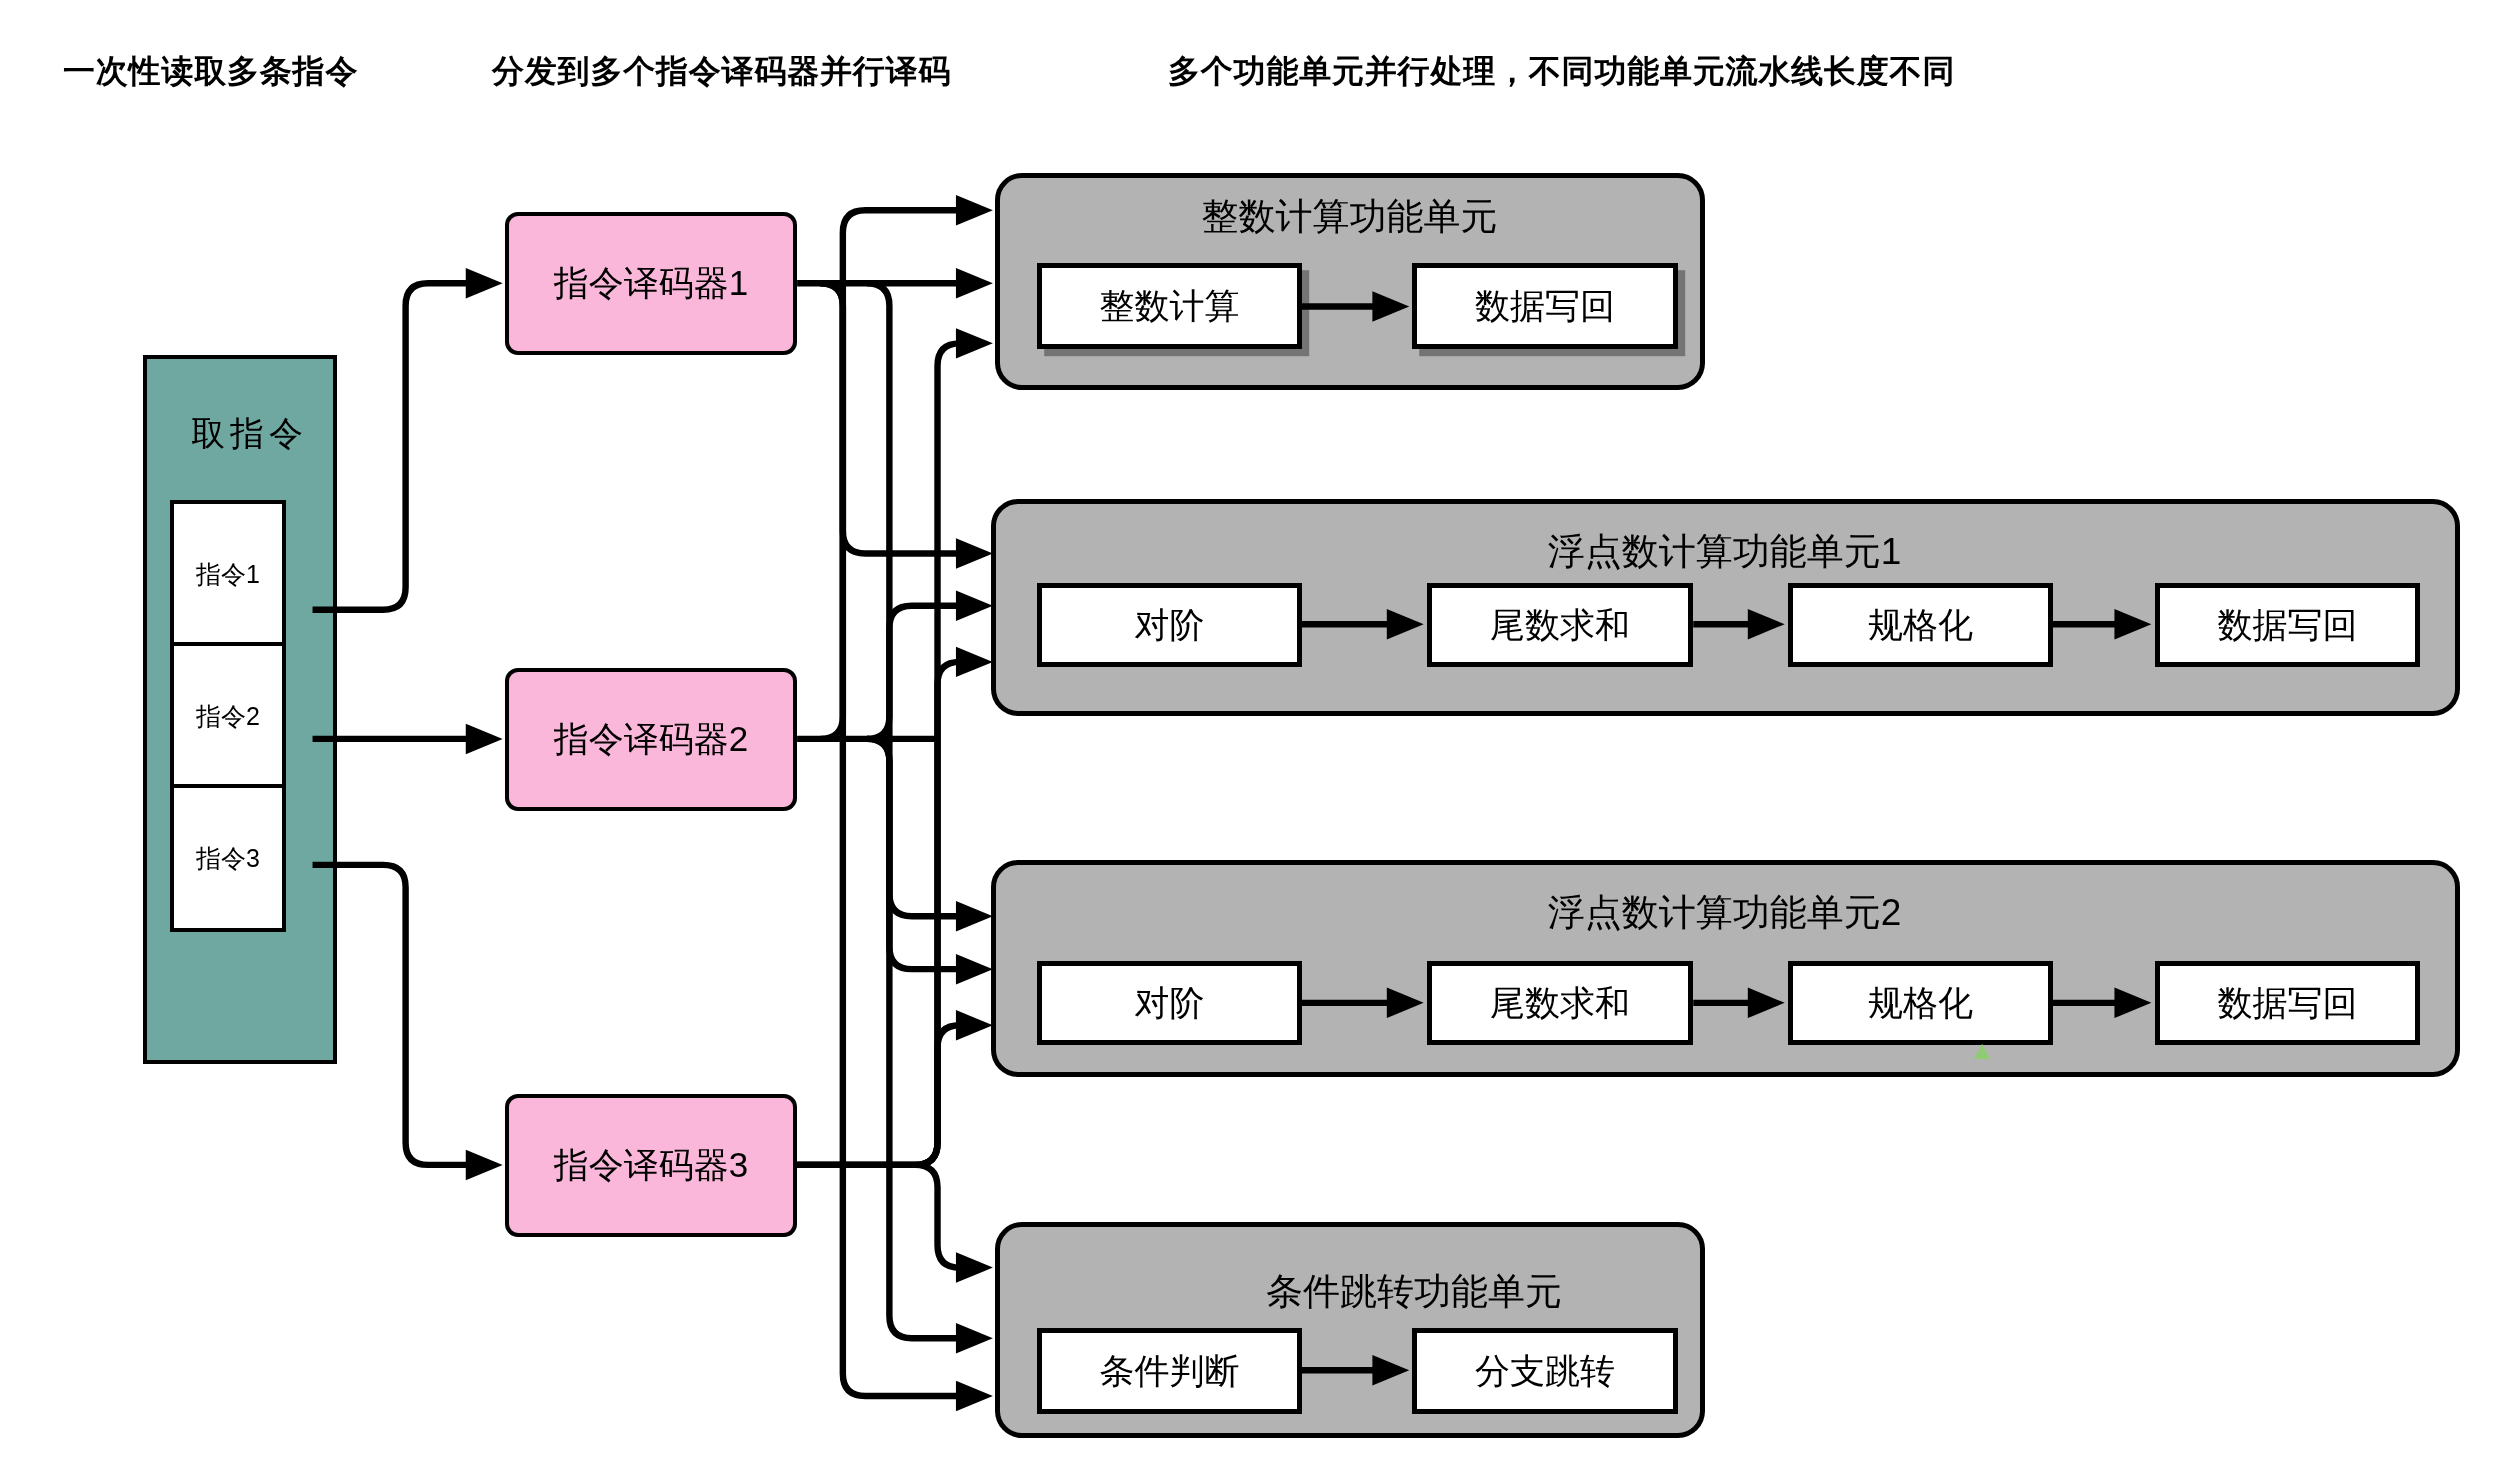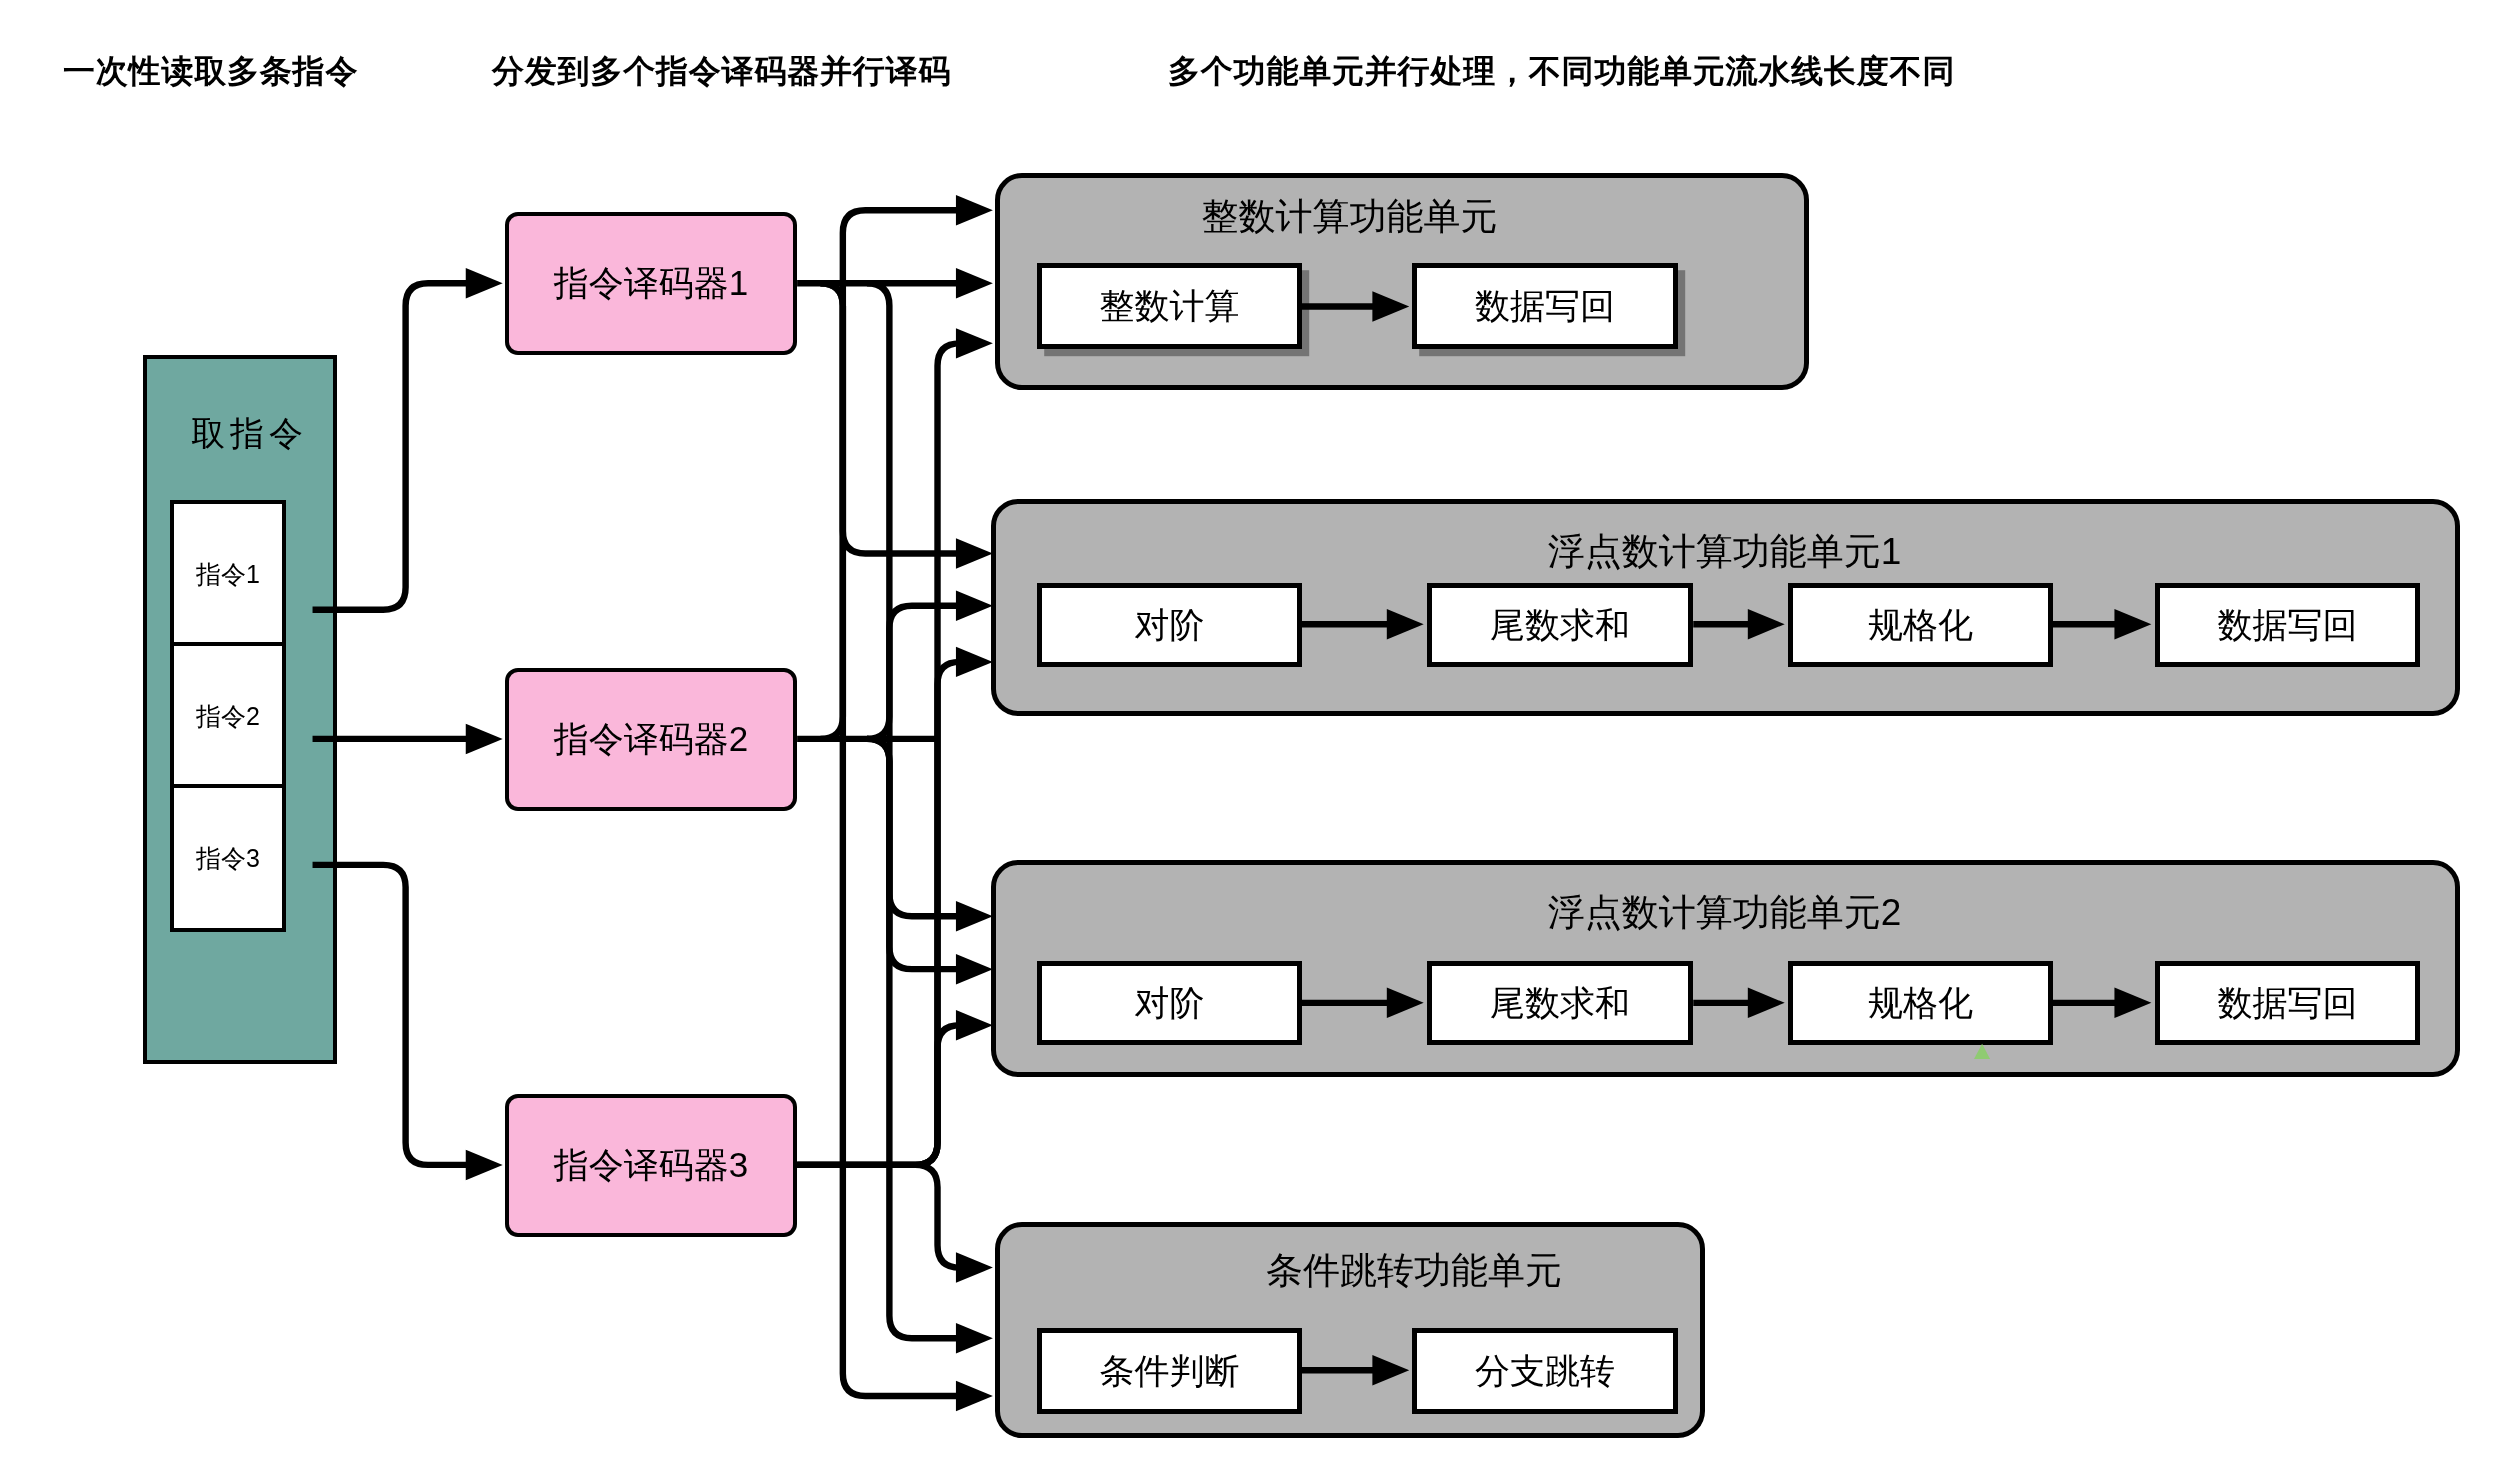--- a/index.html
+++ b/index.html
@@ -39,21 +39,21 @@
 <div class="abs fetch-box"></div>
 <div class="abs fetch-title">取指令</div>
 <div class="abs instr" style="top:500px">指令1</div>
 <div class="abs instr" style="top:642px">指令2</div>
 <div class="abs instr" style="top:784px">指令3</div>
 
 <div class="abs decoder" style="top:212px">指令译码器1</div>
 <div class="abs decoder" style="top:668px">指令译码器2</div>
 <div class="abs decoder" style="top:1094px">指令译码器3</div>
 
-<div class="abs unit" style="left:995px;top:173px;width:814px;height:217px">
+<div class="abs unit" style="left:995px;top:173px;width:710px;height:217px">
   <div class="abs unit-title" style="left:0;top:13.6px;width:699px">整数计算功能单元</div>
 </div>
 <div class="abs stage shadowed" style="left:1037px;top:263px;width:265px;height:86px">整数计算</div>
 <div class="abs stage shadowed" style="left:1412px;top:263px;width:266px;height:86px">数据写回</div>
 
 <div class="abs unit" style="left:991px;top:499px;width:1469px;height:217px">
   <div class="abs unit-title" style="left:0;top:22.5px;width:1457px">浮点数计算功能单元1</div>
 </div>
 <div class="abs stage" style="left:1037px;top:583px;width:265px;height:84px">对阶</div>
 <div class="abs stage" style="left:1427px;top:583px;width:266px;height:84px">尾数求和</div>
@@ -62,21 +62,21 @@
 
 <div class="abs unit" style="left:991px;top:860px;width:1469px;height:217px">
   <div class="abs unit-title" style="left:0;top:22.5px;width:1457px">浮点数计算功能单元2</div>
 </div>
 <div class="abs stage" style="left:1037px;top:961px;width:265px;height:84px">对阶</div>
 <div class="abs stage" style="left:1427px;top:961px;width:266px;height:84px">尾数求和</div>
 <div class="abs stage" style="left:1788px;top:961px;width:265px;height:84px">规格化</div>
 <div class="abs stage" style="left:2155px;top:961px;width:265px;height:84px">数据写回</div>
 
 <div class="abs unit" style="left:995px;top:1222px;width:710px;height:216px">
-  <div class="abs unit-title" style="left:0;top:19px;width:828px">条件跳转功能单元</div>
+  <div class="abs unit-title" style="left:0;top:40px;width:828px">条件跳转功能单元</div>
 </div>
 <div class="abs stage" style="left:1037px;top:1328px;width:265px;height:86px">条件判断</div>
 <div class="abs stage" style="left:1412px;top:1328px;width:266px;height:86px">分支跳转</div>
 
 <svg class="abs connectors" viewBox="0 0 3115 1846" xmlns="http://www.w3.org/2000/svg">
 
   <path d="M389,760 H477 Q505,760 505,732 V381 Q505,353 533,353 H586"></path>
   <polygon points="626,353 580,334 580,372"></polygon>
   <path d="M389,921 H586"></path>
   <polygon points="626,921 580,902 580,940"></polygon>

